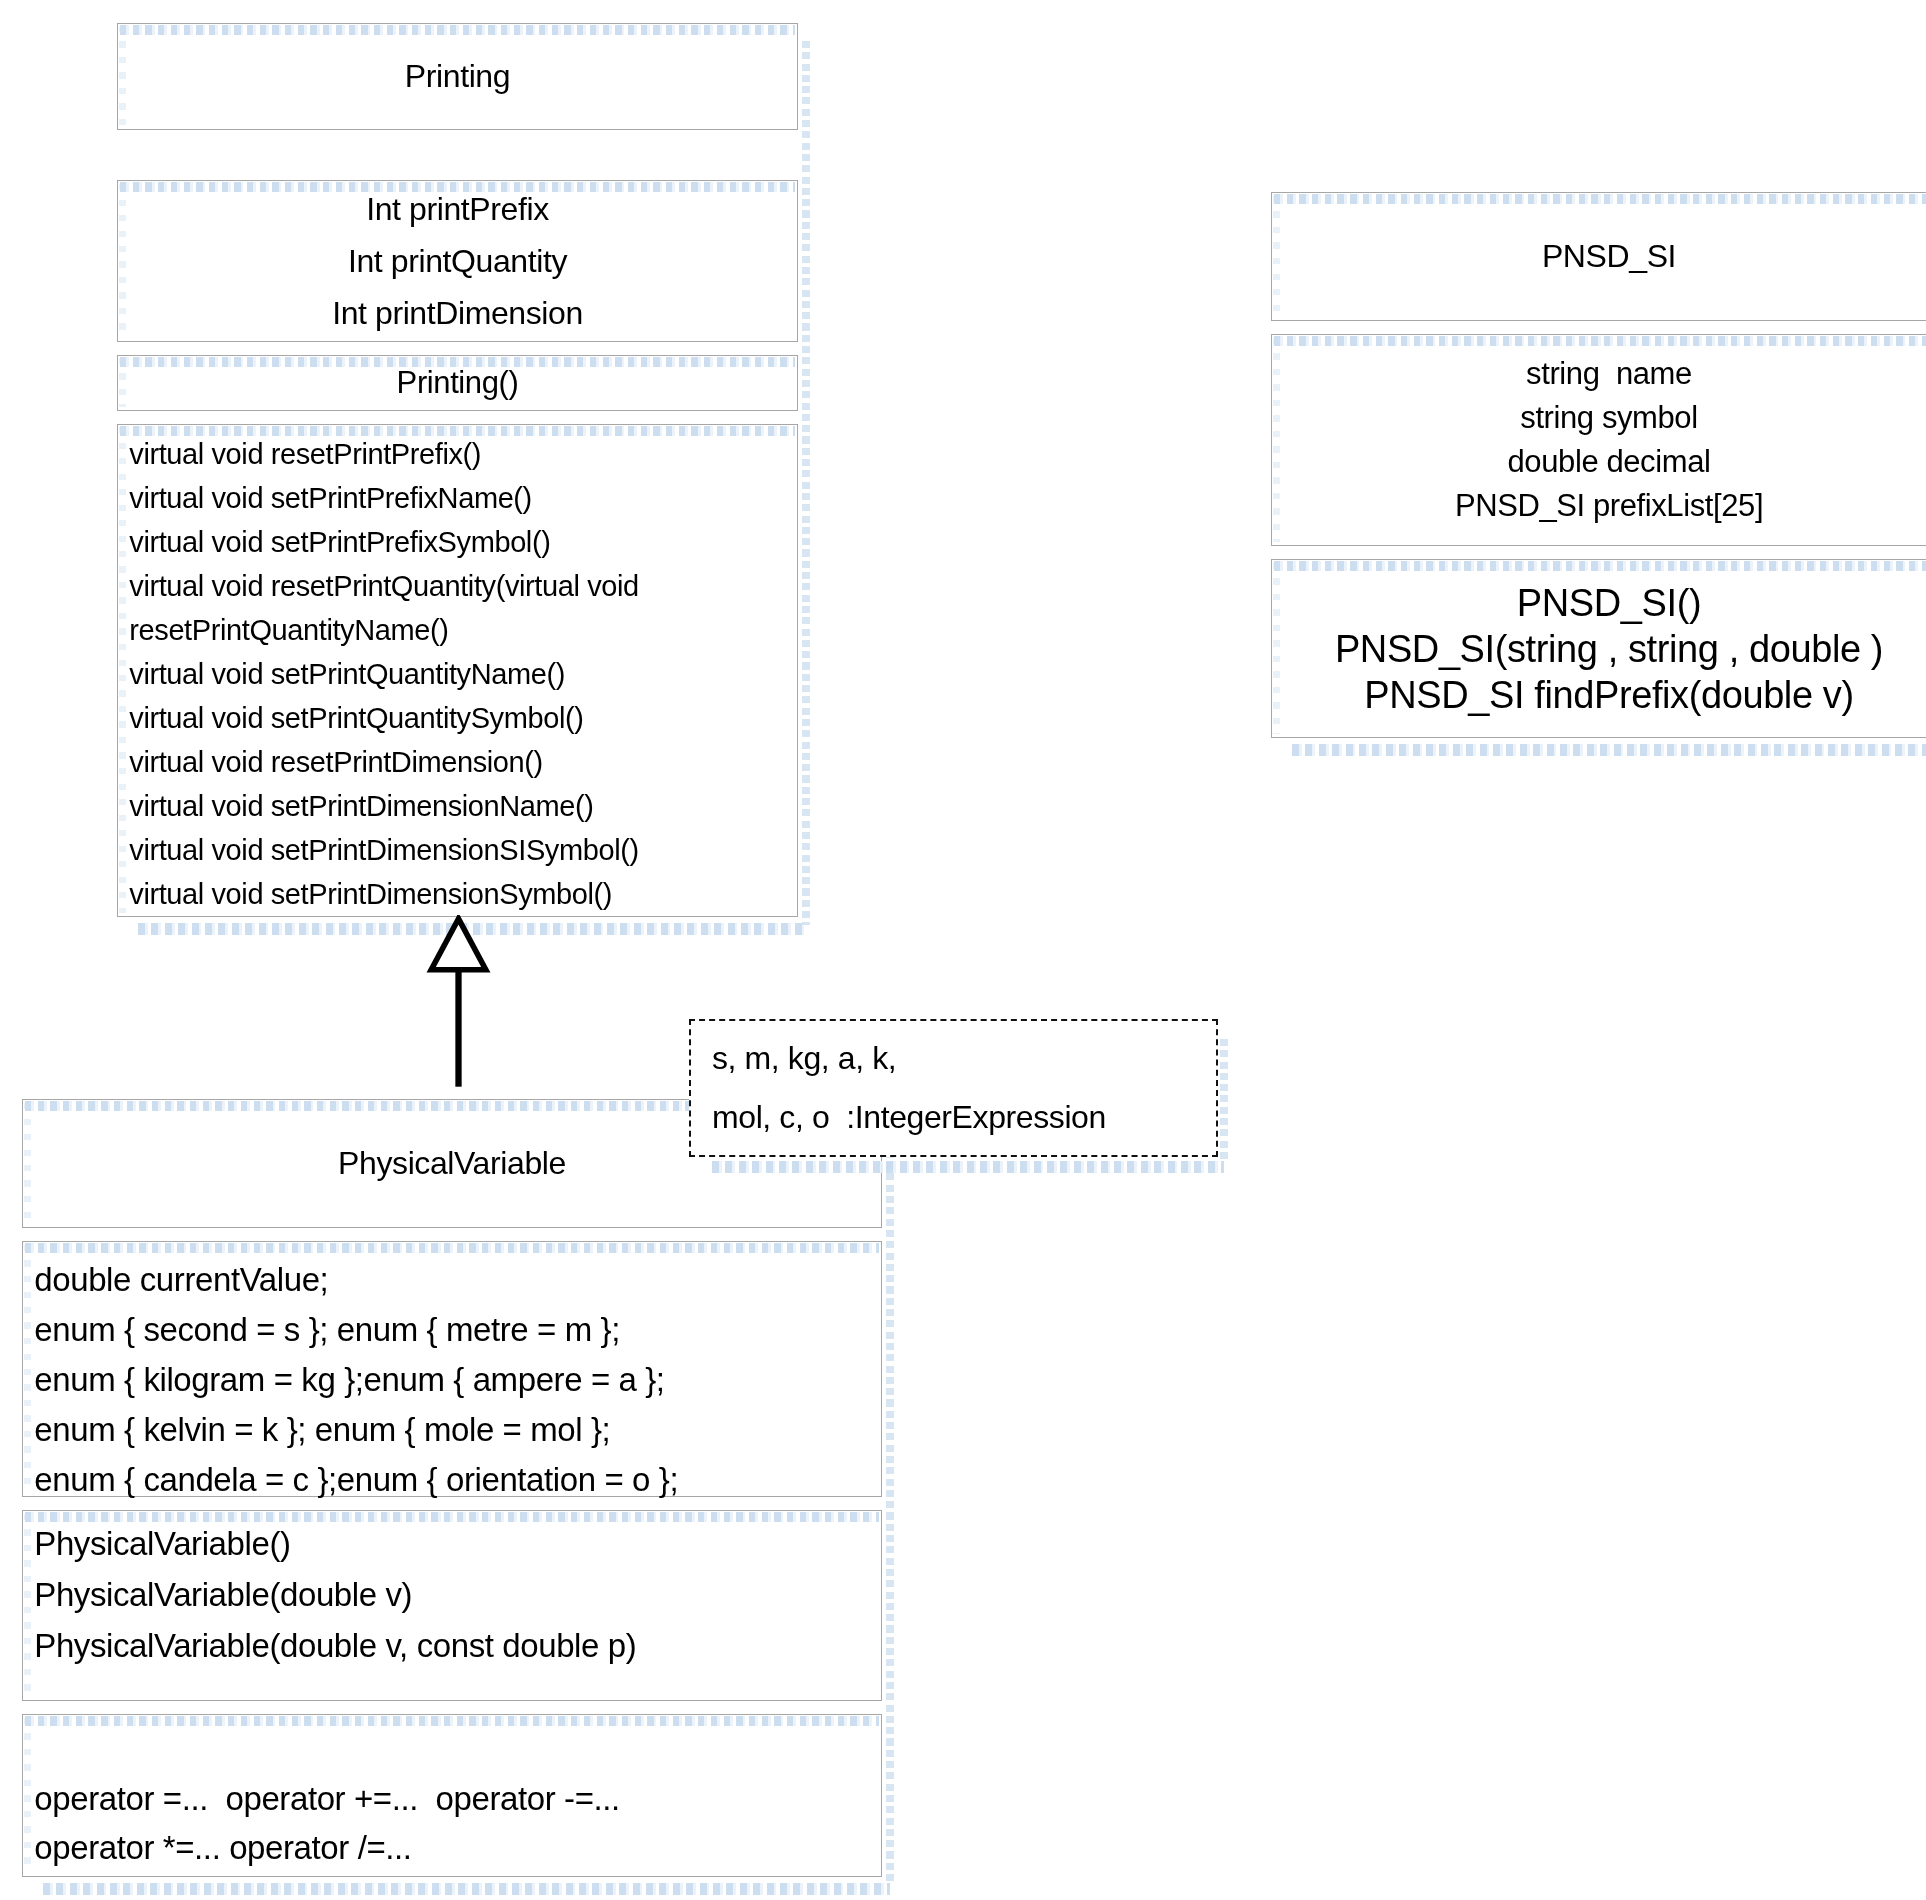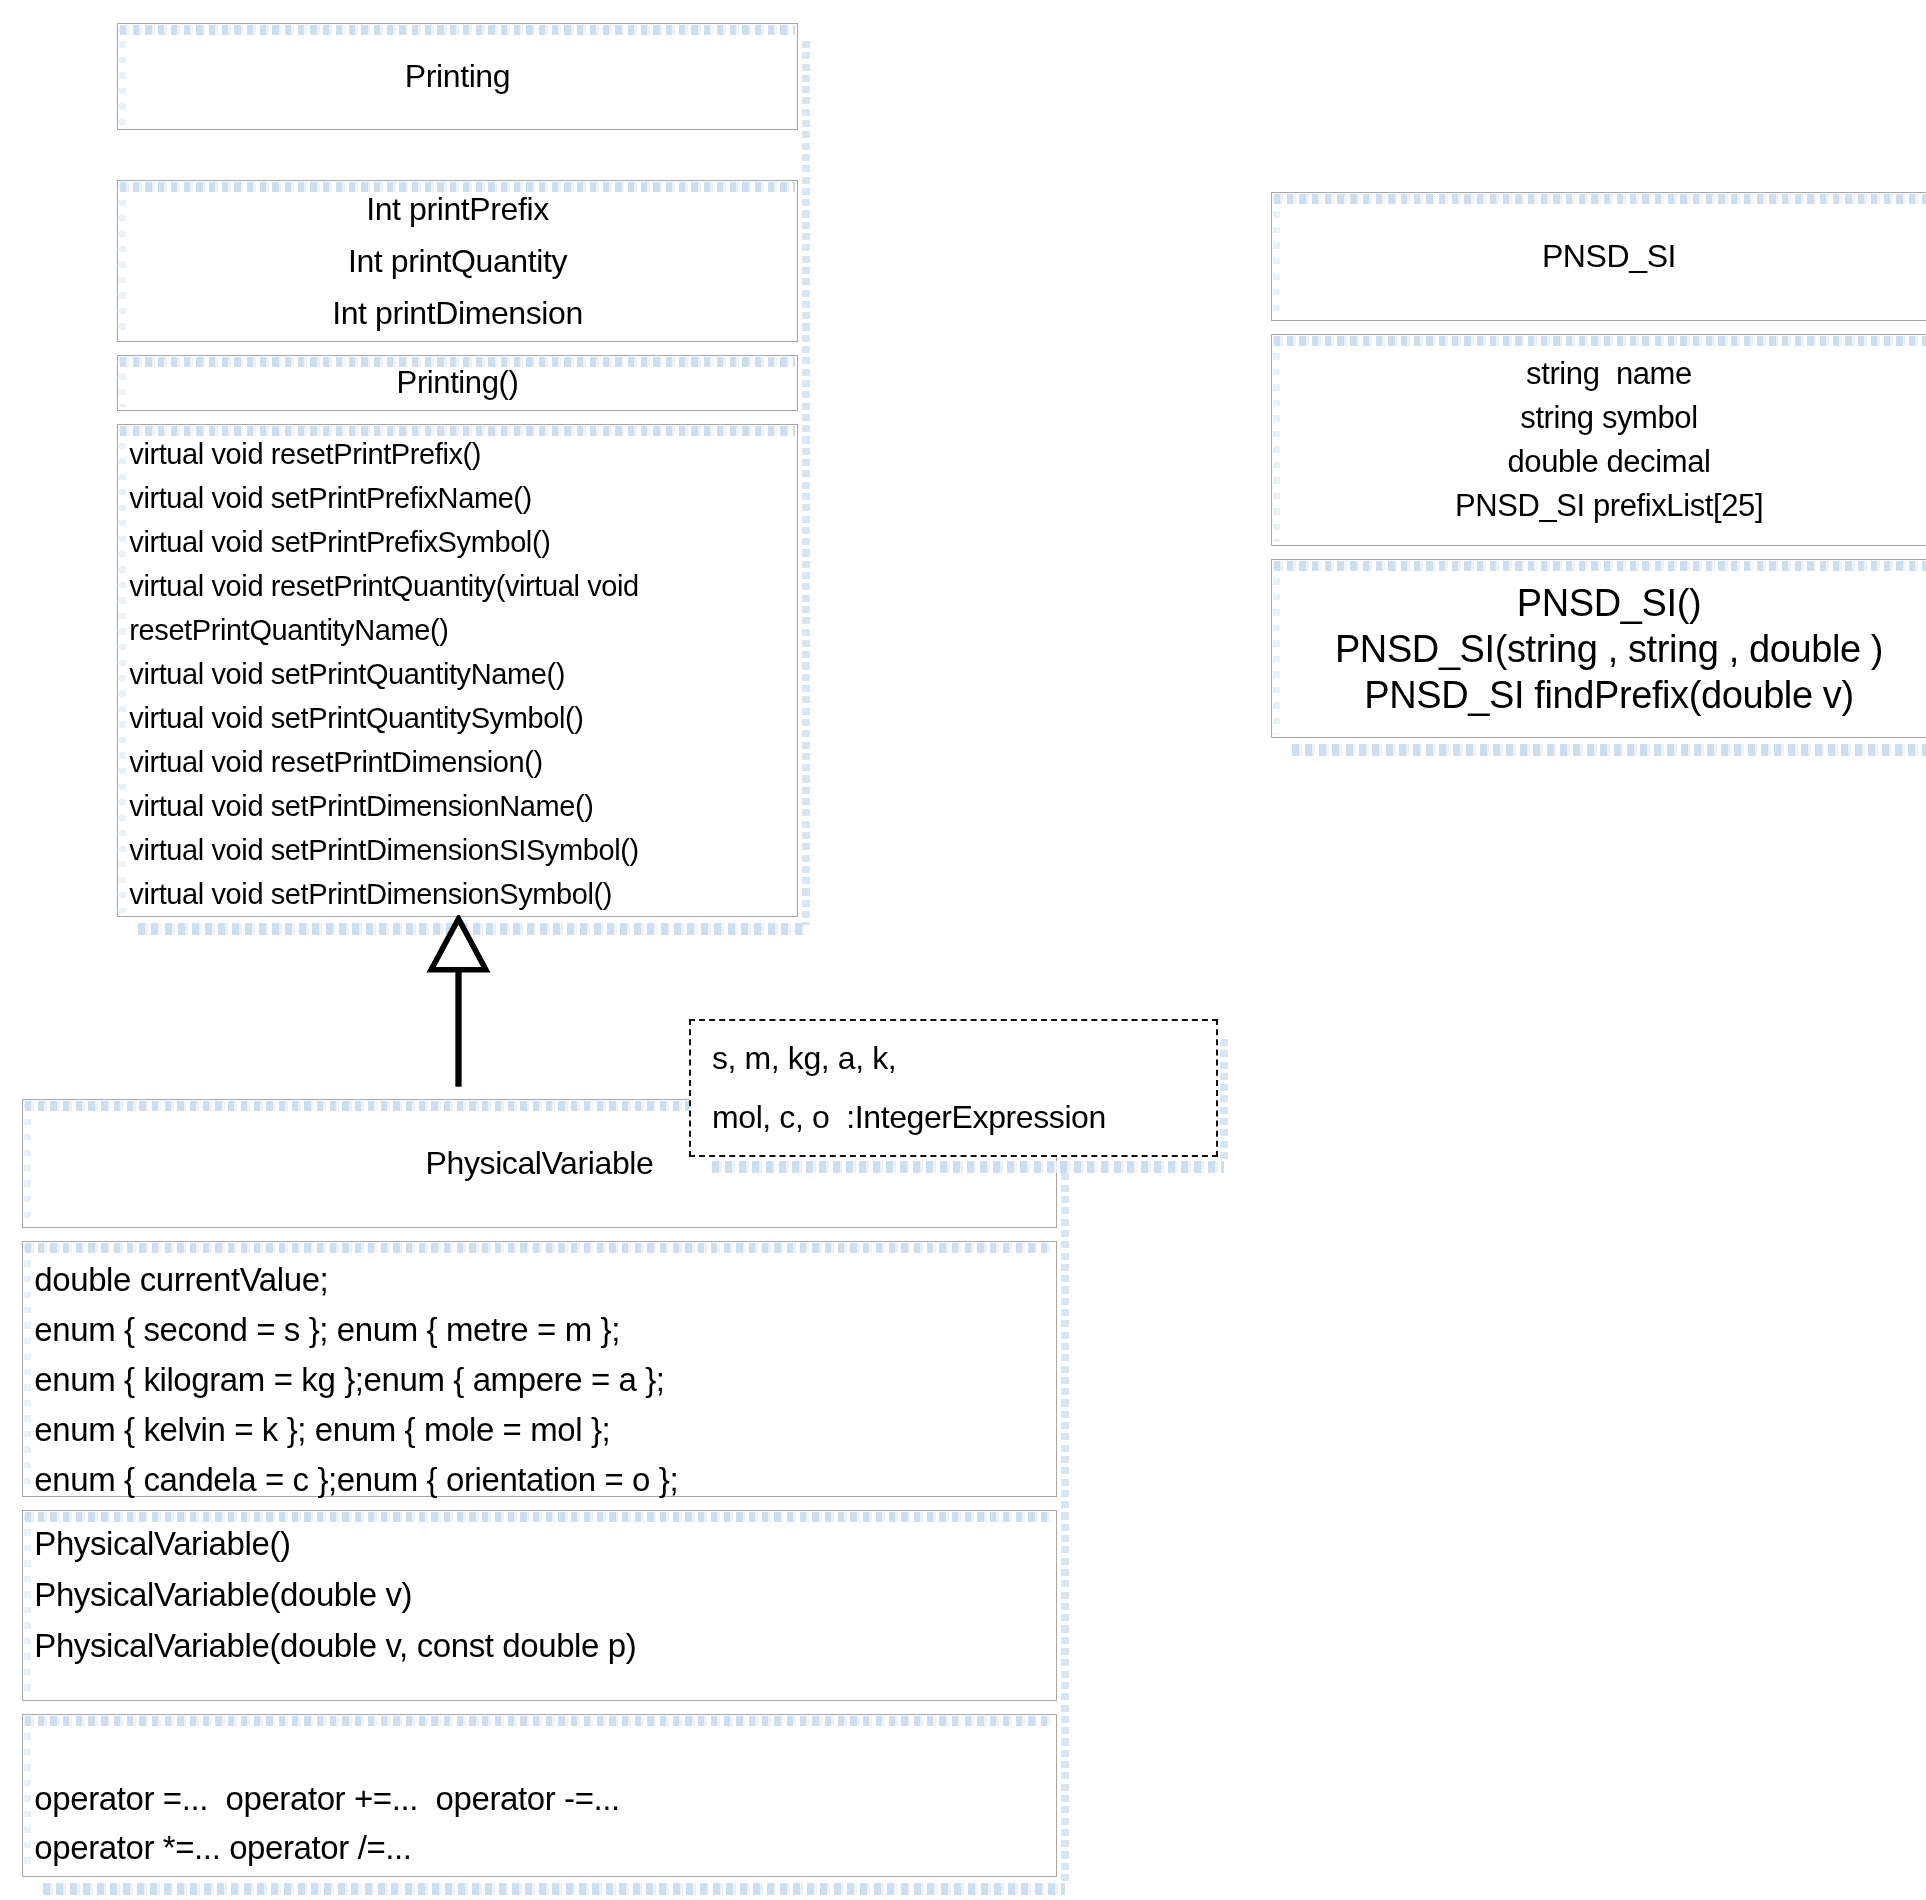--- a/index.html
+++ b/index.html
@@ -108,21 +108,21 @@
     </div>
     <div class="comp si-methods" style="flex:1;">
       <div class="line c">PNSD_SI()</div>
       <div class="line c">PNSD_SI(string , string , double )</div>
       <div class="line c">PNSD_SI findPrefix(double v)</div>
     </div>
     <i class="sh-b"></i>
     <i class="sh-r"></i>
   </div>
 
-  <div class="box" style="left:22px;top:1099px;width:1035px;height:778px;">
+  <div class="box" style="left:22px;top:1099px;width:860px;height:778px;">
     <div class="comp header" style="height:129px;">
       <div class="title c">PhysicalVariable</div>
     </div>
     <div class="comp pv-attrs" style="height:256px;">
       <div class="line l">double currentValue;</div>
       <div class="line l">enum { second = s }; enum { metre = m };</div>
       <div class="line l">enum { kilogram = kg };enum { ampere = a };</div>
       <div class="line l">enum { kelvin = k }; enum { mole = mol };</div>
       <div class="line l">enum { candela = c };enum { orientation = o };</div>
     </div>

